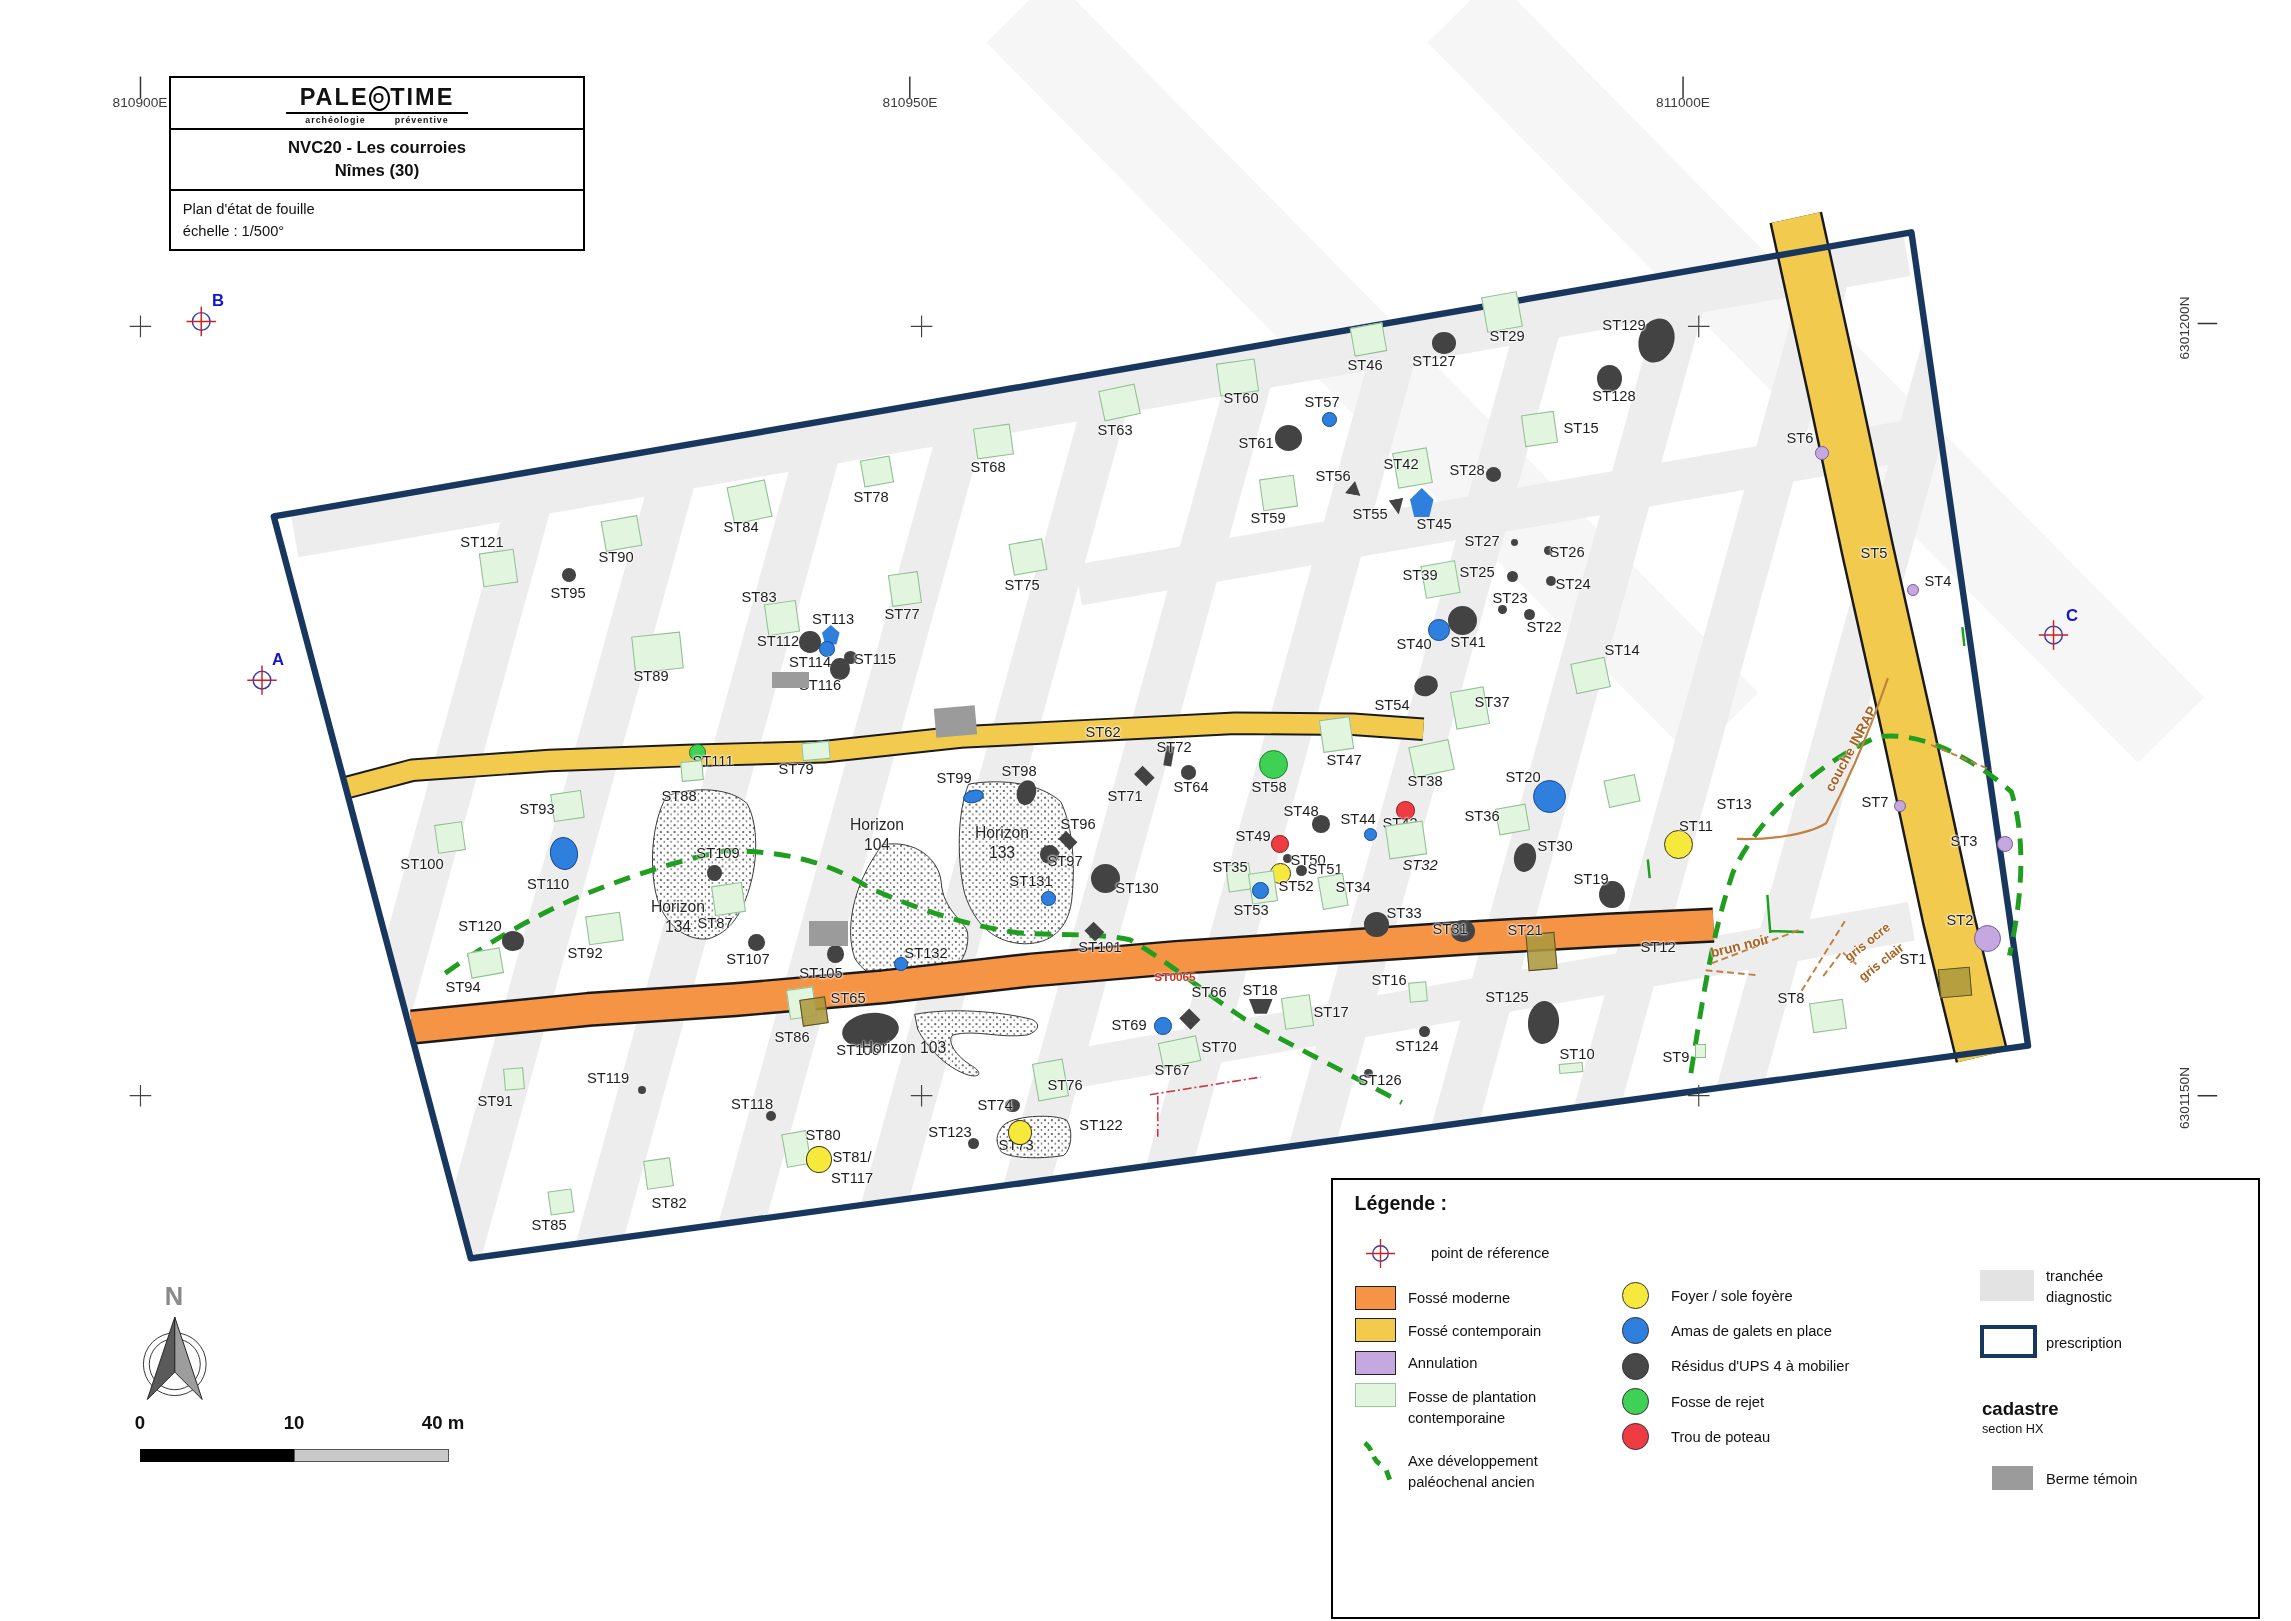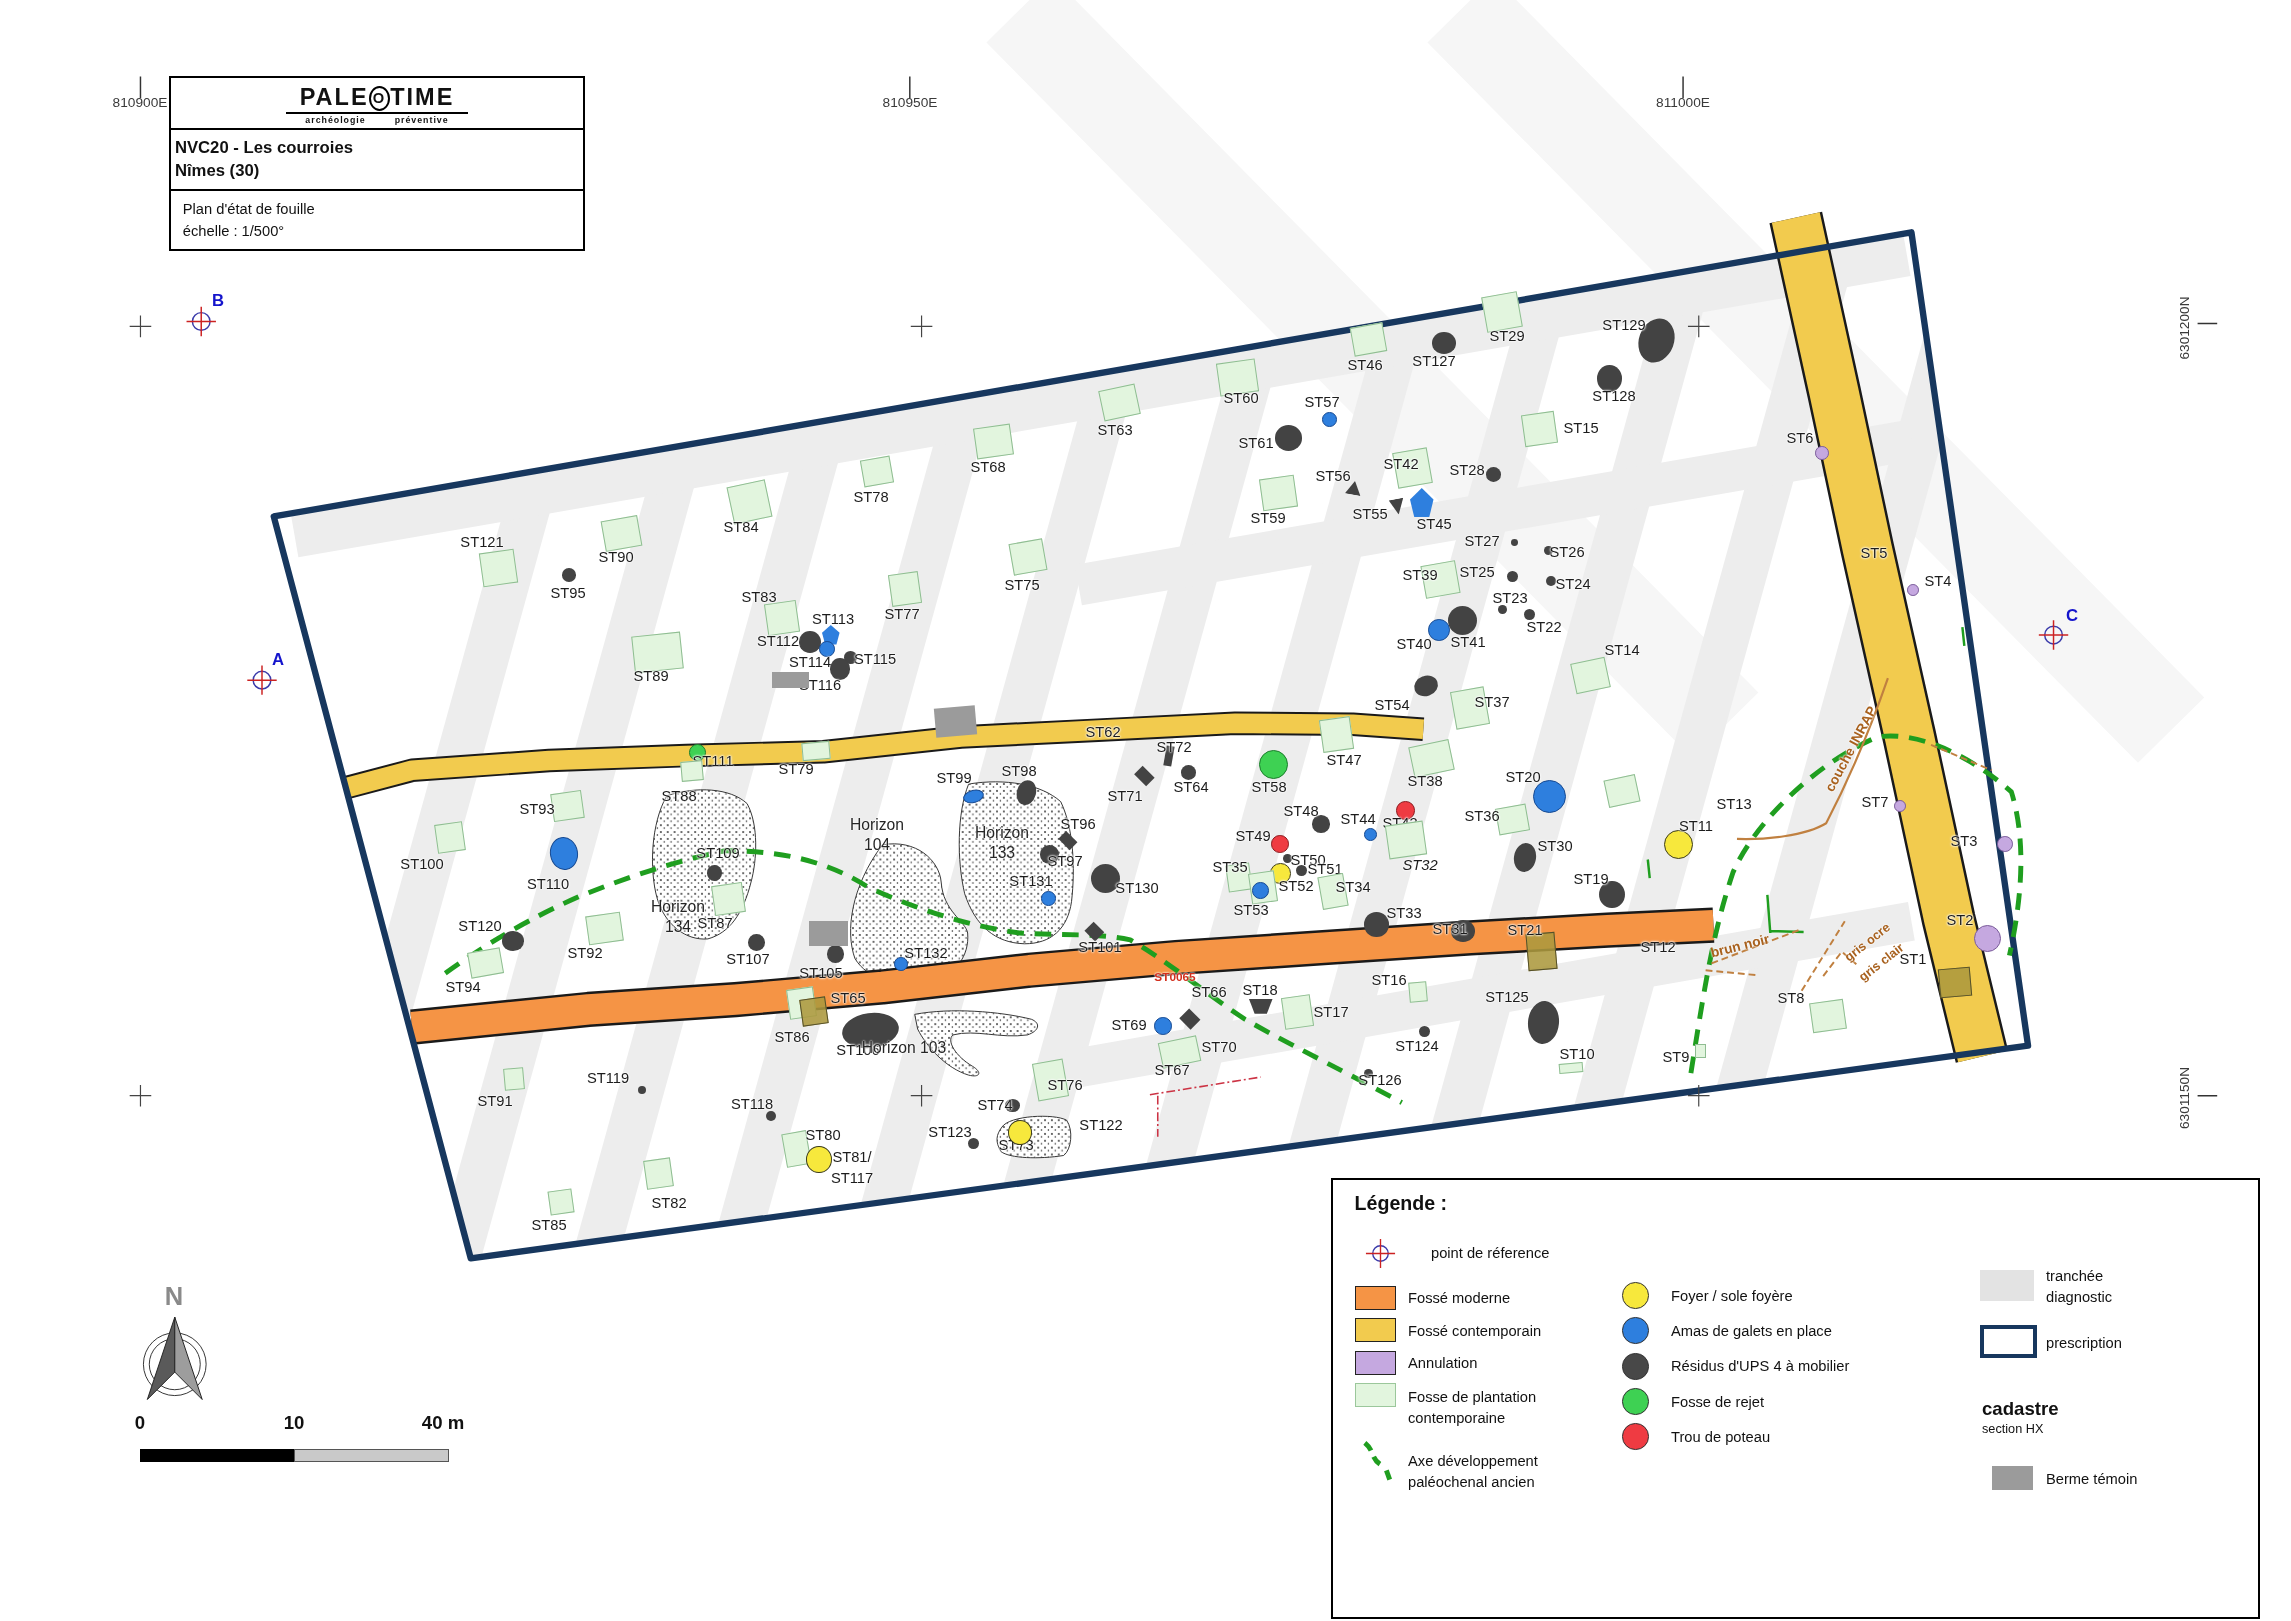--- a/index.html
+++ b/index.html
@@ -42,21 +42,21 @@
   #titleblock{position:absolute;left:169px;top:76px;width:412px;background:#fff;
               border:2px solid #000;z-index:30;}
   .tb-row{border-bottom:2px solid #000;}
   .tb-row:last-child{border-bottom:none;}
   .tb-logo{text-align:center;padding:5.9px 0 2.9px 0;}
   .tb-logo-main{font-weight:bold;font-size:23.5px;letter-spacing:2px;
                 border-bottom:2.9px solid #000;padding:0 13.7px 1px 13.7px;display:inline-block;}
   .tb-logo-o{display:inline-block;border:2.9px solid #000;border-radius:50%;
              width:17.6px;height:21.6px;line-height:21.6px;font-size:14.7px;vertical-align:2px;}
   .tb-logo-sub{font-size:8.8px;font-weight:bold;letter-spacing:1px;word-spacing:25.5px;margin-top:1px;}
-  .tb-name{text-align:left;font-weight:bold;font-size:16.7px;line-height:1.35;padding:6.9px 3.9px;}
+  .tb-name{text-align:center;font-weight:bold;font-size:16.7px;line-height:1.35;padding:6.9px 3.9px;}
   .tb-plan{font-size:14.7px;line-height:1.5;padding:6.9px 11.8px;}
   .tb-topo{font-size:13.7px;padding:5.9px 11.8px 2px 11.8px;}
   .tb-scr{font-size:10.3px;color:#333;padding:0 11.8px 4.9px 11.8px;}
   
   #legend{position:absolute;left:1331px;top:1178px;width:925px;height:437px;
           background:#fff;border:2px solid #000;z-index:30;}
   #legend .lg-title{position:absolute;left:21.6px;top:11.8px;font-size:19.6px;font-weight:bold;}
   .lg-item{position:absolute;font-size:14.7px;}
   .lg-swatch{position:absolute;width:41px;height:23.5px;box-sizing:border-box;}
   .lg-circle{position:absolute;width:26.5px;height:26.5px;border-radius:50%;box-sizing:border-box;

